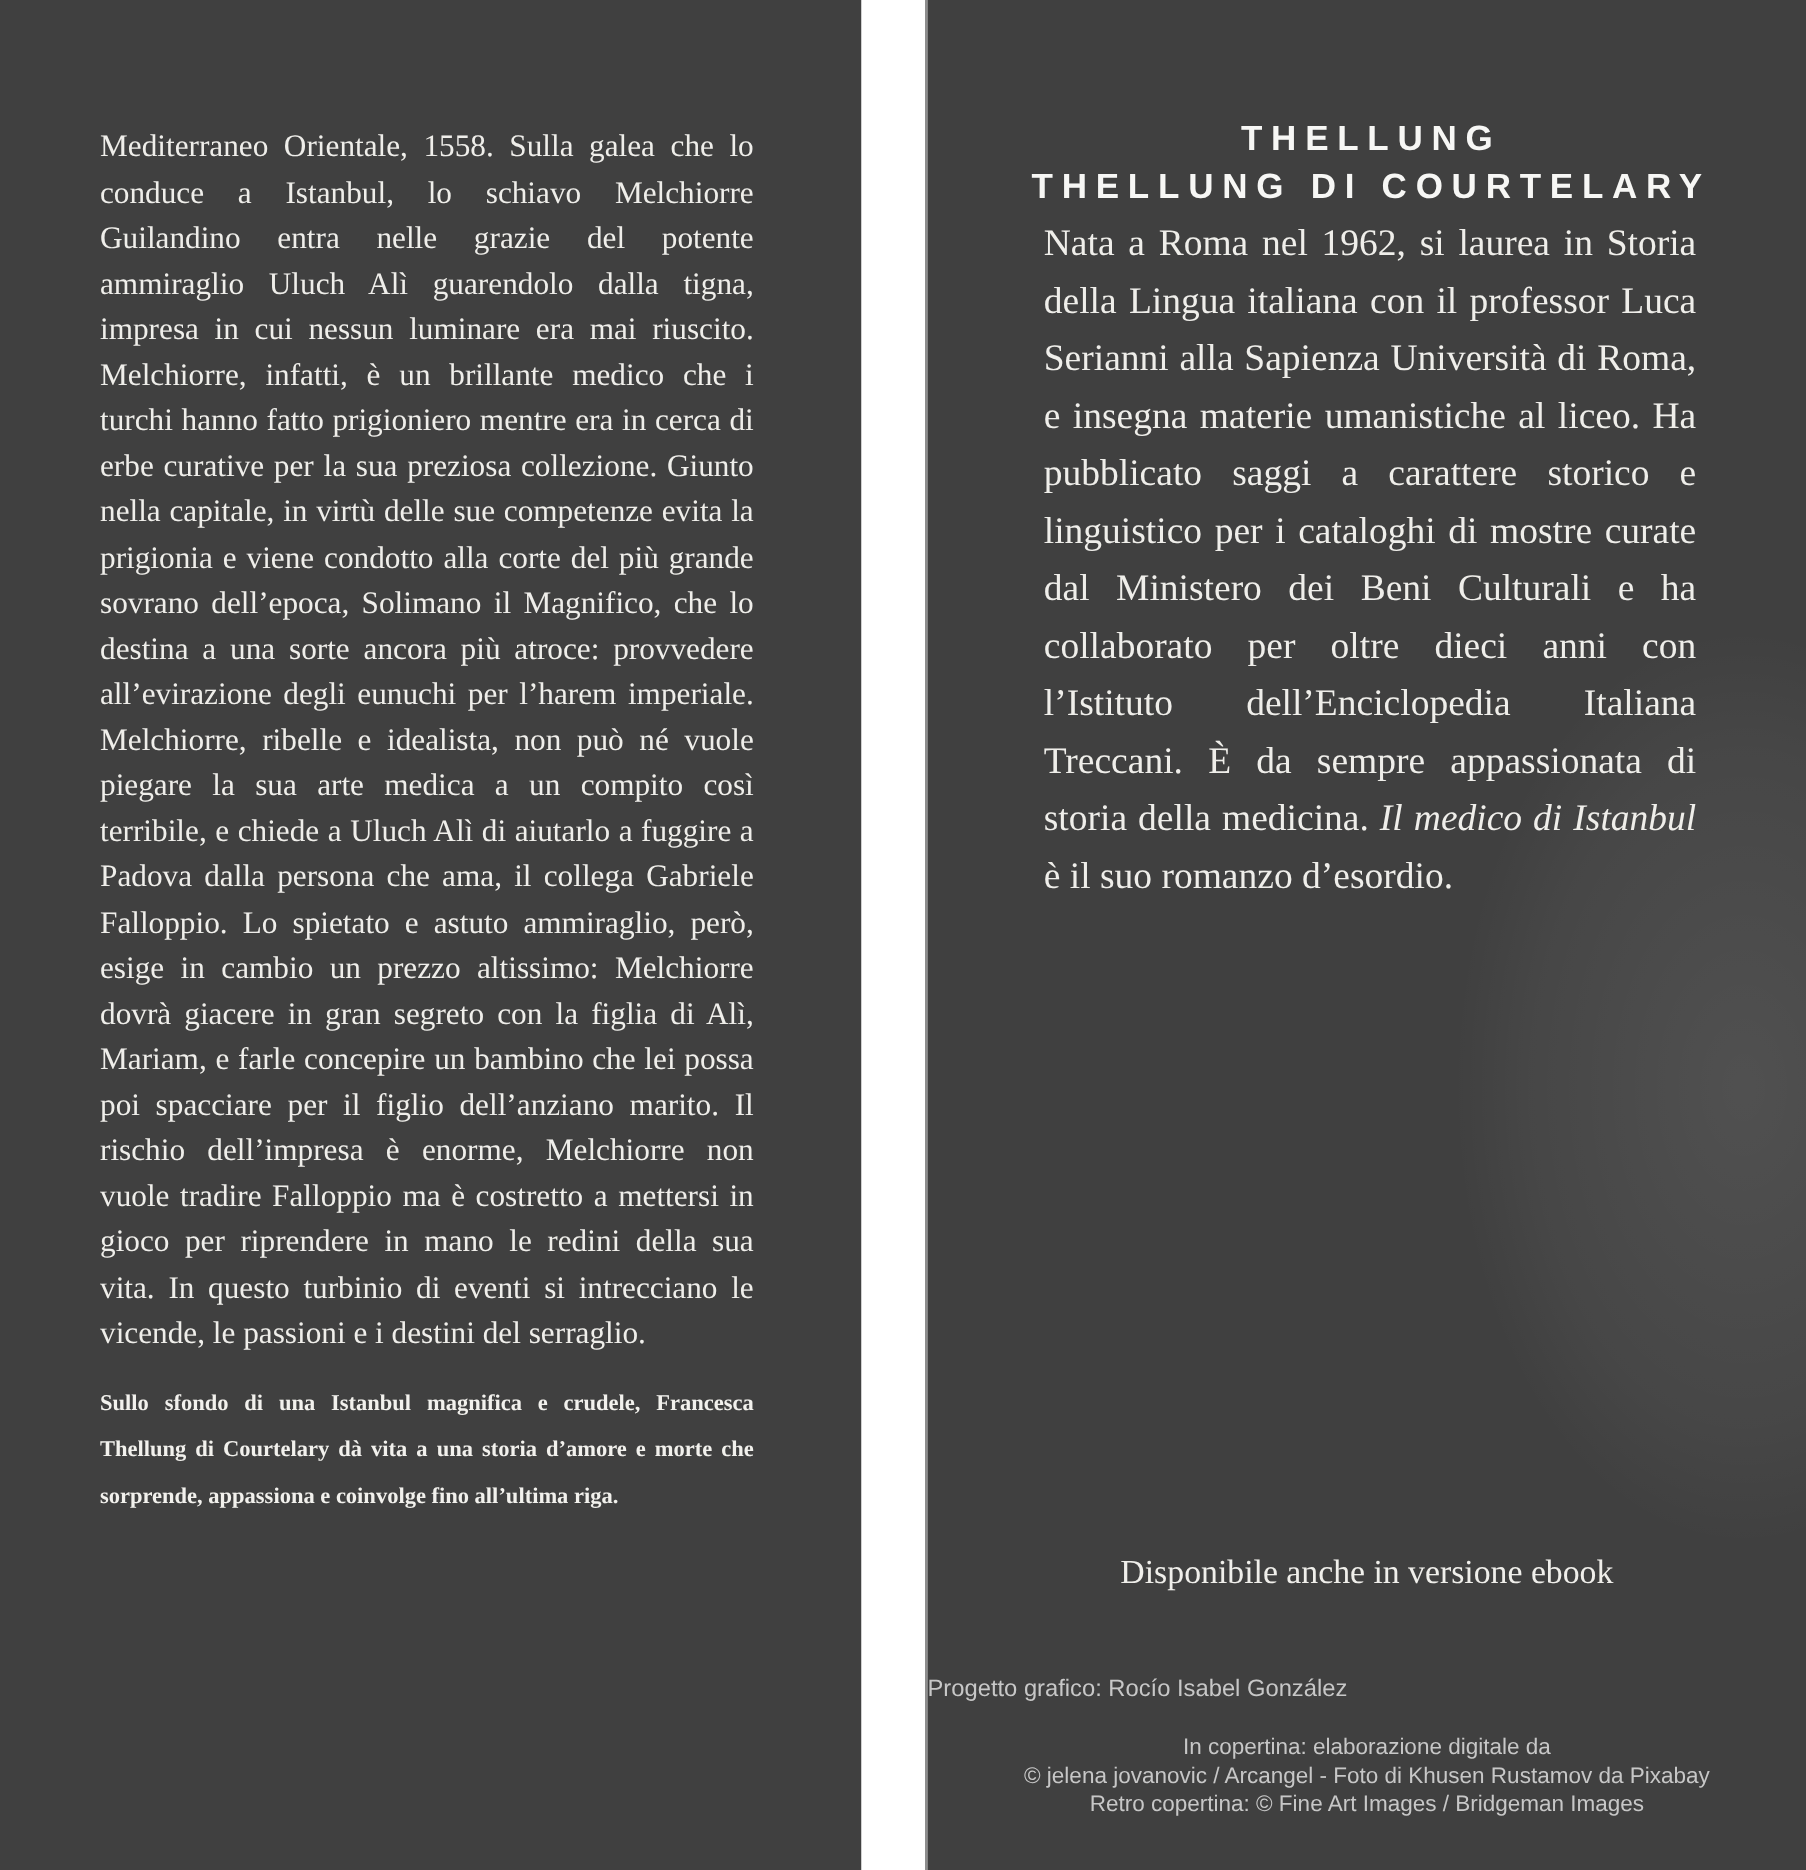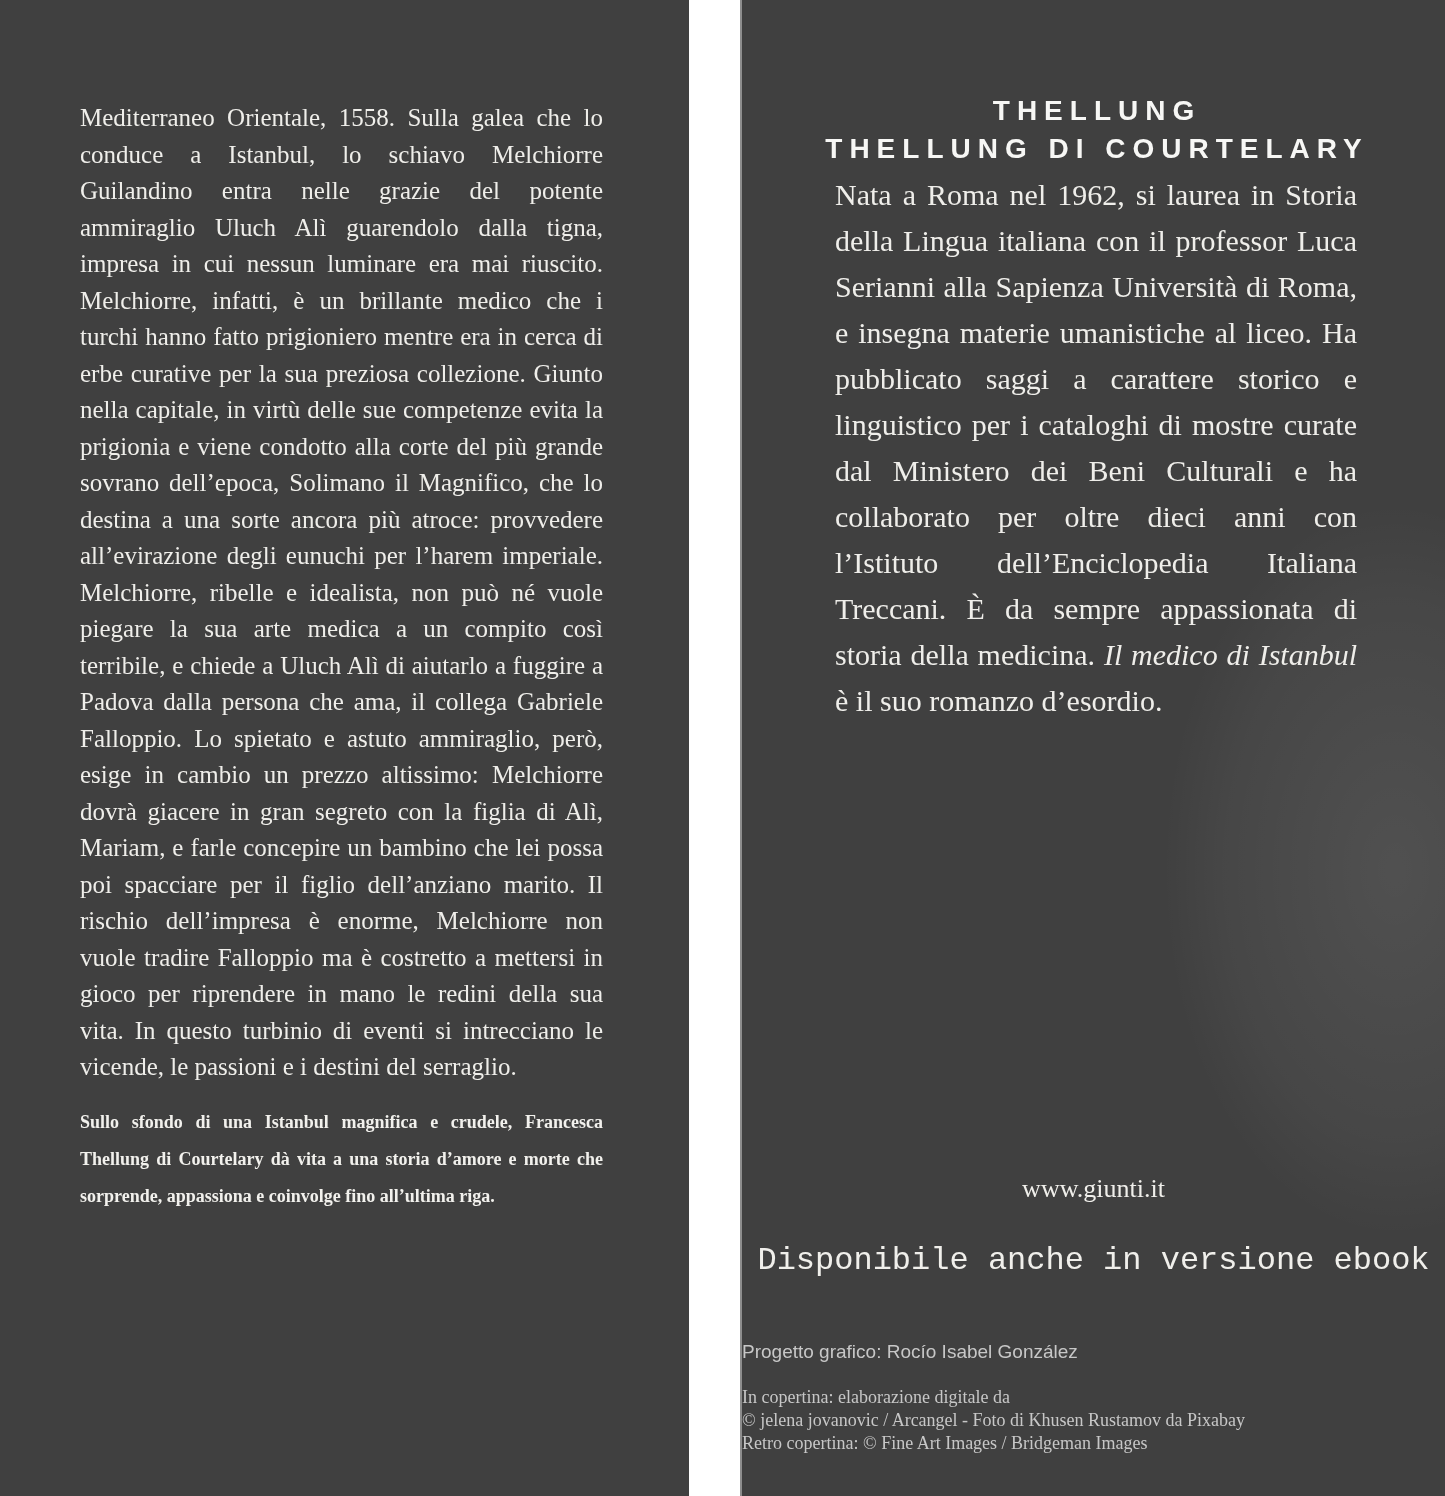--- a/index.html
+++ b/index.html
@@ -103,42 +103,41 @@
     text-align: center;
     font-size: 26px;
     color: #f0efeb;
   }
   .ebook {
     position: absolute;
     top: 1242px;
     left: 0;
     width: 703px;
     text-align: center;
-    font-size: 32px;
+    font-size: 27px;
     color: #f0efeb;
-    font-family: Liberation Mono, monospace;
   }
   .credit-design {
     position: absolute;
     top: 1340px;
     left: 0;
     width: 703px;
     text-align: left;
     font-family: Liberation Sans, sans-serif;
     font-size: 19px;
     line-height: 23px;
     color: #c7c7c7;
   }
   .credit-cover {
     position: absolute;
     top: 1386px;
     left: 0;
     width: 703px;
-    text-align: left;
-    font-family: Liberation Serif, serif;
+    text-align: center;
+    font-family: Liberation Sans, sans-serif;
     font-size: 18px;
     line-height: 23px;
     color: #c7c7c7;
   }
 </style>
 </head>
 <body>
 
 <div class="spread">
 
@@ -154,21 +153,20 @@
 
     <h1 class="author-name">
       <span>THELLUNG</span>
       <span>THELLUNG DI COURTELARY</span>
     </h1>
 
     <p class="bio">
       <span>Nata a Roma nel 1962, si laurea in Storia della Lingua italiana con il professor Luca Serianni alla Sapienza Università di Roma, e insegna materie umanistiche al liceo. Ha pubblicato saggi a carattere storico e linguistico per i cataloghi di mostre curate dal Ministero dei Beni Culturali e ha collaborato per oltre dieci anni con l’Istituto dell’Enciclopedia Italiana Treccani. È da sempre appassionata di storia della medicina. </span><em>Il medico di Istanbul</em><span> è il suo romanzo d’esordio.</span>
     </p>
 
-    <div class="website">www.giunti.it</div>
 
     <div class="ebook">Disponibile anche in versione ebook</div>
 
     <div class="credit-design">Progetto grafico: Rocío Isabel González</div>
 
     <div class="credit-cover">
       <div>In copertina: elaborazione digitale da</div>
       <div>© jelena jovanovic / Arcangel - Foto di Khusen Rustamov da Pixabay</div>
       <div>Retro copertina: © Fine Art Images / Bridgeman Images</div>
     </div>

